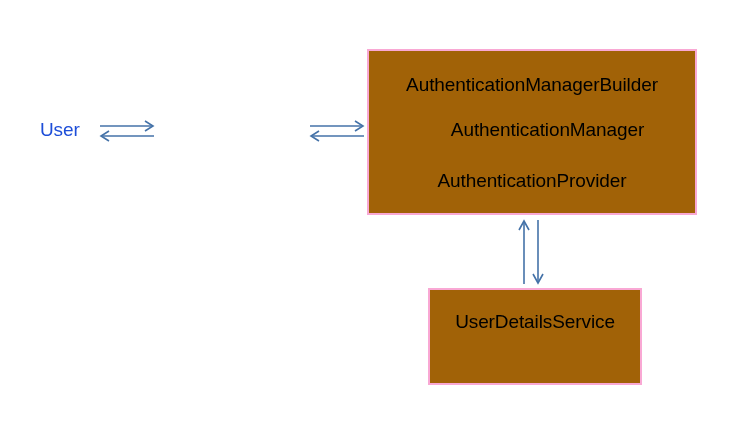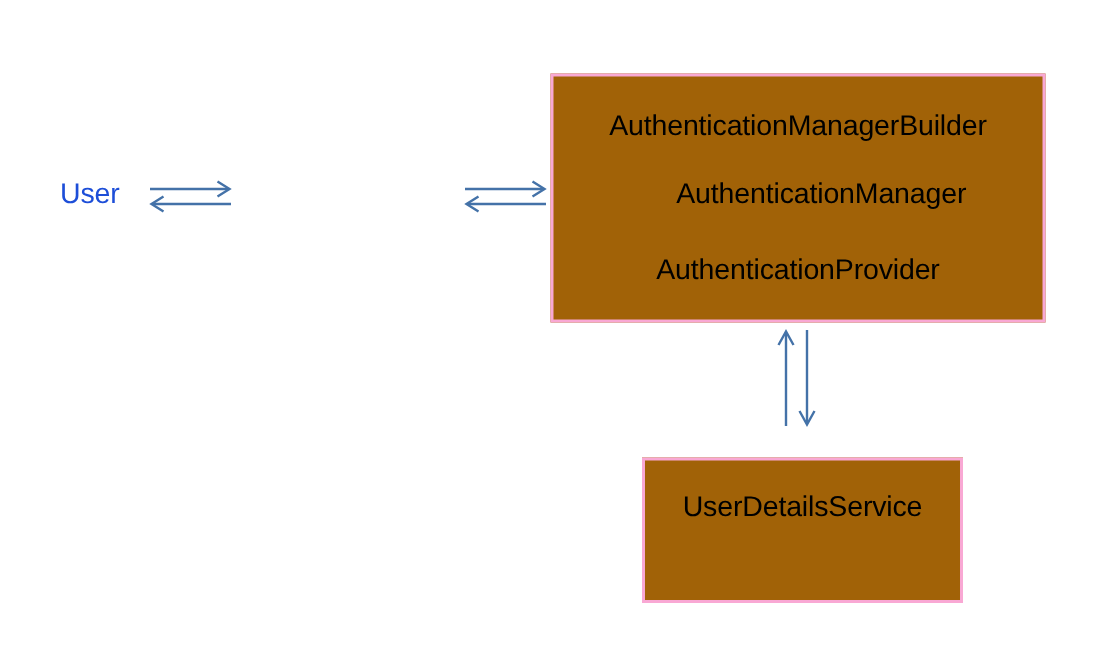--- a/index.html
+++ b/index.html
@@ -94,19 +94,19 @@
 
   <div class="connector" style="left:518px; top:218px;">
     <svg width="30" height="68" viewBox="0 0 30 68">
       <line x1="6" y1="66" x2="6" y2="4" stroke="#4472a8" stroke-width="1.6"></line>
       <polyline points="1,12 6,3 11,12" fill="none" stroke="#4472a8" stroke-width="1.6"></polyline>
       <line x1="20" y1="2" x2="20" y2="64" stroke="#4472a8" stroke-width="1.6"></line>
       <polyline points="15,56 20,65 25,56" fill="none" stroke="#4472a8" stroke-width="1.6"></polyline>
     </svg>
   </div>
 
-  <div class="box" style="left:428px; top:305px; width:214px; height:97px;">
+  <div class="box" style="left:428px; top:288px; width:214px; height:97px;">
     <div class="box-lines">
       <div class="box-line" style="margin-bottom:30px;">UserDetailsService</div>
     </div>
   </div>
 
 </div>
 
 </body></html>

